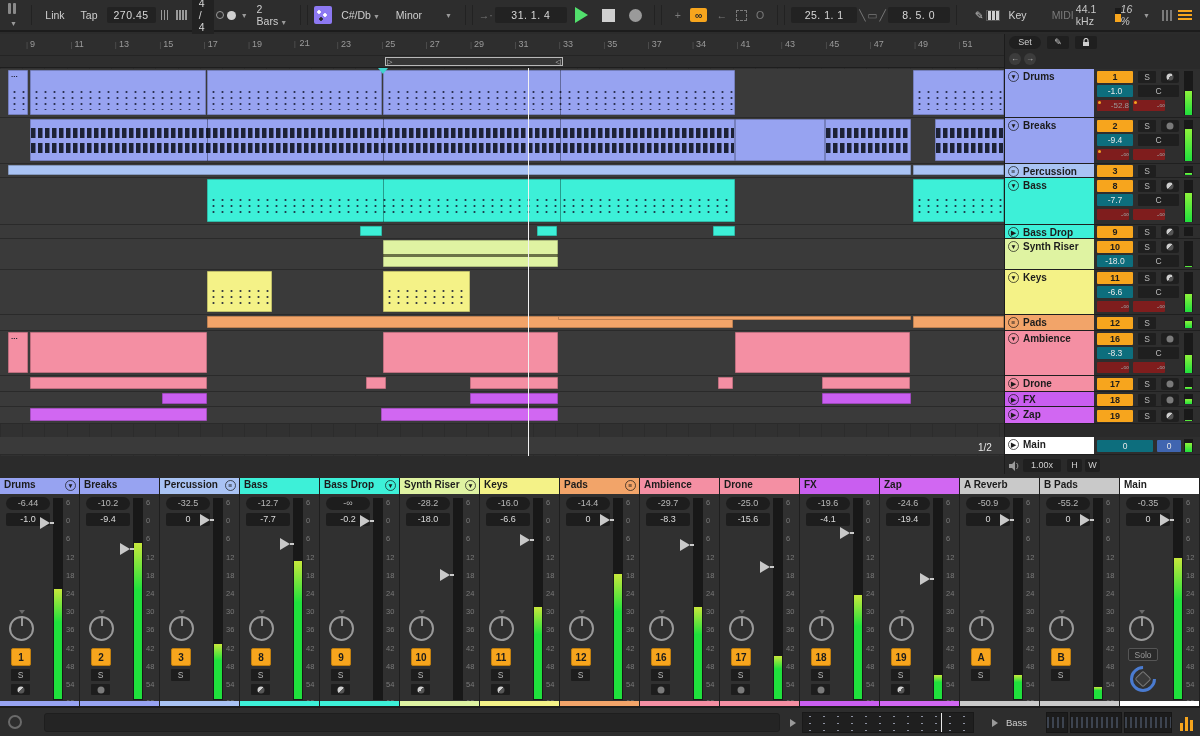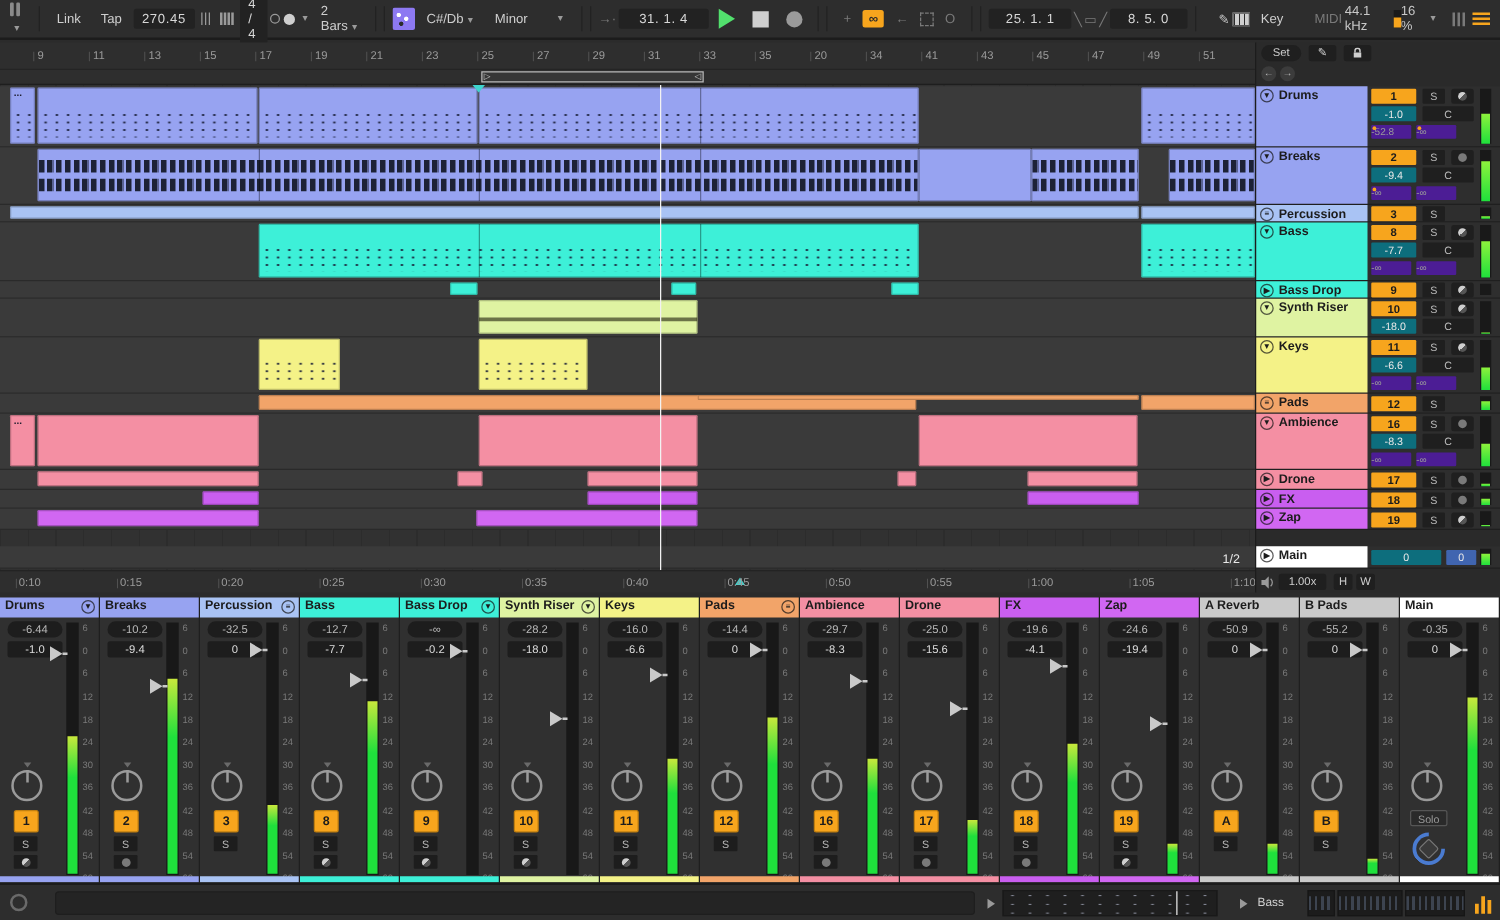--- a/index.html
+++ b/index.html
@@ -28,21 +28,21 @@
   #scale-btn { width:18px; height:18px; background:#8d79f2; border-radius:2px;
     background-image: radial-gradient(circle at 5px 6px, #fff 1.5px, transparent 2px),
                       radial-gradient(circle at 11px 9px, #fff 1.5px, transparent 2px),
                       radial-gradient(circle at 7px 13px, #2b2b2b 1.5px, transparent 2px); }
   #play-btn { width:0; height:0; border-left:13px solid #52e06d; border-top:8px solid transparent; border-bottom:8px solid transparent; margin:0 6px; }
   #stop-btn { width:13px; height:13px; background:#cfcfcf; margin:0 6px; }
   #rec-btn  { width:13px; height:13px; background:#9a9a9a; border-radius:50%; margin:0 6px; }
   .dim { color:#7a7a7a; }
   #punch-follow { background:#f7a51d; color:#2b2b2b; border-radius:2px; padding:1px 5px; font-weight:bold; }
   .dash-sq { width:11px; height:11px; border:1px dashed #7a7a7a; }
-  #cpu-wrap { display:flex; align-items:center; gap:0; }
+  #cpu-wrap { display:flex; align-items:center; gap:0;font-style:italic; }
   #cpu-meter { width:7px; height:14px; background:#1a1a1a; position:relative; }
   #cpu-meter i { position:absolute; bottom:0; left:0; right:0; height:60%; background:#f7a51d; }
   #piano-icon { width:14px; height:11px; background:#cfcfcf;
     background-image:repeating-linear-gradient(90deg,#2b2b2b 0 1px,transparent 1px 4px); border:1px solid #555;}
   #menu-icon { display:flex; flex-direction:column; gap:2px; }
   #menu-icon i { width:14px; height:2px; background:#f7a51d; }
   .vbars { display:inline-flex; gap:2px; }
   .vbars i { width:2px; height:11px; background:#7a7a7a; }
   
   #bar-ruler { position:absolute; left:0; top:34px; width:1004px; height:22px; background:#2e2e2e; border-bottom:1px solid #242424; }
@@ -83,21 +83,21 @@
   .pillbtn { position:absolute; background:#1f1f1f; border-radius:7px; color:#cfcfcf; font-size:9px; text-align:center; }
   .sqbtn { position:absolute; background:#1f1f1f; border-radius:2px; color:#cfcfcf; font-size:9px; text-align:center; }
   .navcirc { position:absolute; width:12px; height:12px; border-radius:50%; background:#3c3c3c; color:#bbb; font-size:8px; line-height:12px; text-align:center; }
   .trow { position:absolute; left:0; width:196px; border-bottom:1px solid #1f1f1f; background:#2e2e2e; }
   .tname { position:absolute; left:0; top:0; bottom:0; width:89px; color:#1c1c1c; font-weight:bold; font-size:10px; padding:2px 4px 0 18px; overflow:hidden; white-space:nowrap; }
   .foldic { position:absolute; left:3px; top:2px; width:11px; height:11px; border:1px solid rgba(20,20,20,0.7); border-radius:50%; font-size:6.5px; line-height:10px; text-align:center; color:#1c1c1c; }
   .numbox { position:absolute; background:#f7a51d; color:#1c1c1c; font-weight:bold; font-size:9px; text-align:center; border-radius:1px; }
   .sbox { position:absolute; background:#1f1f1f; color:#bbb; font-size:8.5px; text-align:center; border-radius:1px; }
   .volbox { position:absolute; background:#0d6e7d; color:#e8e8e8; font-size:8.5px; text-align:center; border-radius:1px; }
   .bluebox { position:absolute; background:#4065b0; color:#e8e8e8; font-size:8.5px; text-align:center; border-radius:1px; }
-  .sendbox { position:absolute; background:#4c1d95; color:#9a9a9a; font-size:8px; text-align:left; border-radius:1px; }
+  .sendbox { position:absolute; background:#7f1d1d; color:#9a9a9a; font-size:8px; text-align:right; border-radius:1px; }
   .sendbox.dot::before { content:""; position:absolute; left:1px; top:1px; width:3px; height:3px; border-radius:50%; background:#f7a51d; }
   .hmeter { position:absolute; width:9px; background:#191919; }
   .hmeter i { position:absolute; bottom:0; left:1px; right:1px; background:linear-gradient(to top, #1fe03c, #8df23c); }
   .circbtn { position:absolute; background:#1f1f1f; border-radius:2px; }
   .circbtn::after { content:""; position:absolute; left:50%; top:50%; transform:translate(-50%,-50%); width:7px; height:7px; border-radius:50%; }
   .circbtn.half::after { background:linear-gradient(135deg, #cfcfcf 50%, #555 50%); }
   .circbtn.dot::after { background:#7a7a7a; }
   #zoom-row { position:absolute; left:0; top:424px; width:196px; height:16px; }
   
   #mixer { position:absolute; left:0; top:478px; width:1200px; height:228px; background:#2b2b2b; }
@@ -223,29 +223,29 @@
       </span>
   </div>
 
   <div id="bar-ruler">
       <div class="bar-lab" style="left: 26px;">9</div>
       <div class="bar-lab" style="left: 70.4px;">11</div>
       <div class="bar-lab" style="left: 114.8px;">13</div>
       <div class="bar-lab" style="left: 159.2px;">15</div>
       <div class="bar-lab" style="left: 203.6px;">17</div>
       <div class="bar-lab" style="left: 248px;">19</div>
-      <div class="bar-lab" style="left: 292.4px;">21</div>
+      <div class="bar-lab" style="left: 292.4px; font-family: Liberation Mono, monospace;">21</div>
       <div class="bar-lab" style="left: 336.8px;">23</div>
       <div class="bar-lab" style="left: 381.2px;">25</div>
       <div class="bar-lab" style="left: 425.6px;">27</div>
       <div class="bar-lab" style="left: 470px;">29</div>
       <div class="bar-lab" style="left: 514.4px;">31</div>
       <div class="bar-lab" style="left: 558.8px;">33</div>
       <div class="bar-lab" style="left: 603.2px;">35</div>
-      <div class="bar-lab" style="left: 647.6px;">20</div>
+      <div class="bar-lab" style="left: 647.6px;">37</div>
       <div class="bar-lab" style="left: 692px;">34</div>
       <div class="bar-lab" style="left: 736.4px;">41</div>
       <div class="bar-lab" style="left: 780.8px;">43</div>
       <div class="bar-lab" style="left: 825.2px;">45</div>
       <div class="bar-lab" style="left: 869.6px;">47</div>
       <div class="bar-lab" style="left: 914px;">49</div>
       <div class="bar-lab" style="left: 958.4px;">51</div>
     </div>
   <div id="loop-row">
     <div id="loop-brace" style="left: 385px; width: 178px;">
@@ -348,36 +348,20 @@
         <div class="clip plain" style="left: 470px; width: 88px; background: rgb(201, 94, 240);"></div>
         <div class="clip plain" style="left: 822px; width: 89px; background: rgb(201, 94, 240);"></div>
       </div>
       <div class="lane" style="top: 339px; height: 17px;">
         <div class="clip plain" style="left: 30px; width: 177px; background: rgb(209, 103, 242);"></div>
         <div class="clip plain" style="left: 381px; width: 177px; background: rgb(209, 103, 242);"></div>
       </div>
       <div class="lane" style="top: 369px; height: 18px;"></div>
     </div>
   <div id="page-ind">1/2</div>
-  <div id="time-ruler">
-    <div id="ruler-marker" style="left: 588px;"></div>
-  <div class="time-lab" style="left: 12px;">0:10</div>
-      <div class="time-lab" style="left: 93px;">0:15</div>
-      <div class="time-lab" style="left: 174px;">0:20</div>
-      <div class="time-lab" style="left: 255px;">0:25</div>
-      <div class="time-lab" style="left: 336px;">0:30</div>
-      <div class="time-lab" style="left: 417px;">0:35</div>
-      <div class="time-lab" style="left: 498px;">0:40</div>
-      <div class="time-lab" style="left: 579px;">0:45</div>
-      <div class="time-lab" style="left: 660px;">0:50</div>
-      <div class="time-lab" style="left: 741px;">0:55</div>
-      <div class="time-lab" style="left: 822px;">1:00</div>
-      <div class="time-lab" style="left: 903px;">1:05</div>
-      <div class="time-lab" style="left: 984px;">1:10</div>
-    </div>
 
   <div id="headers">
     <div id="hdr-top">
       <span class="pillbtn" style="left:4px; top:2px; width:32px; height:13px; line-height:13px;">Set</span>
       <span class="sqbtn" style="left:42px; top:2px; width:22px; height:13px; line-height:12px;">✎</span>
       <span class="sqbtn" style="left:70px; top:2px; width:22px; height:13px;">
         <svg width="8" height="9" viewBox="0 0 8 9" style="margin-top:2px;">
             <rect x="1" y="4" width="6" height="4" fill="#cfcfcf"></rect>
             <path d="M2 4 V2.5 A2 2 0 0 1 6 2.5 V4" fill="none" stroke="#cfcfcf" stroke-width="1.2"></path>
           </svg>

